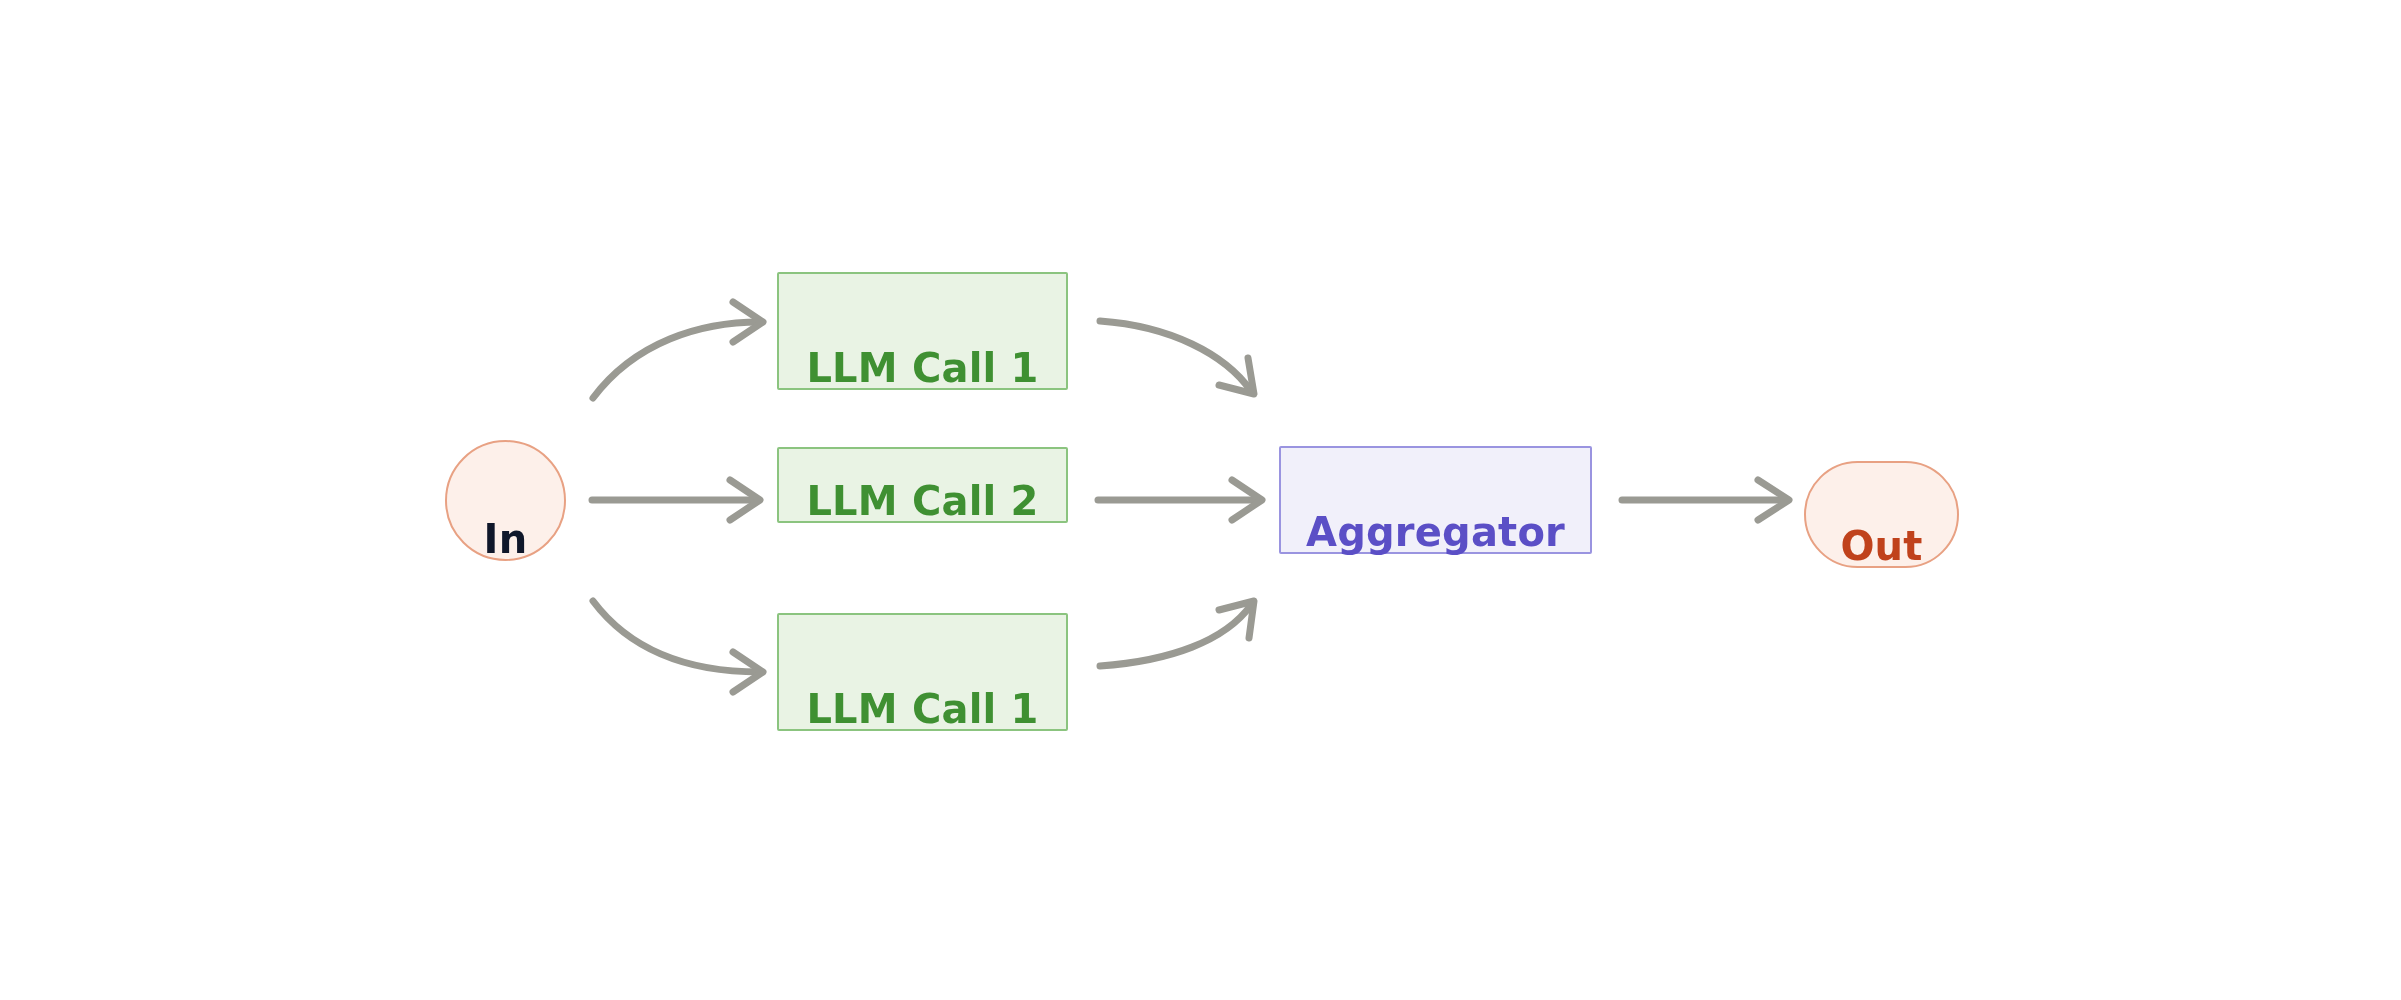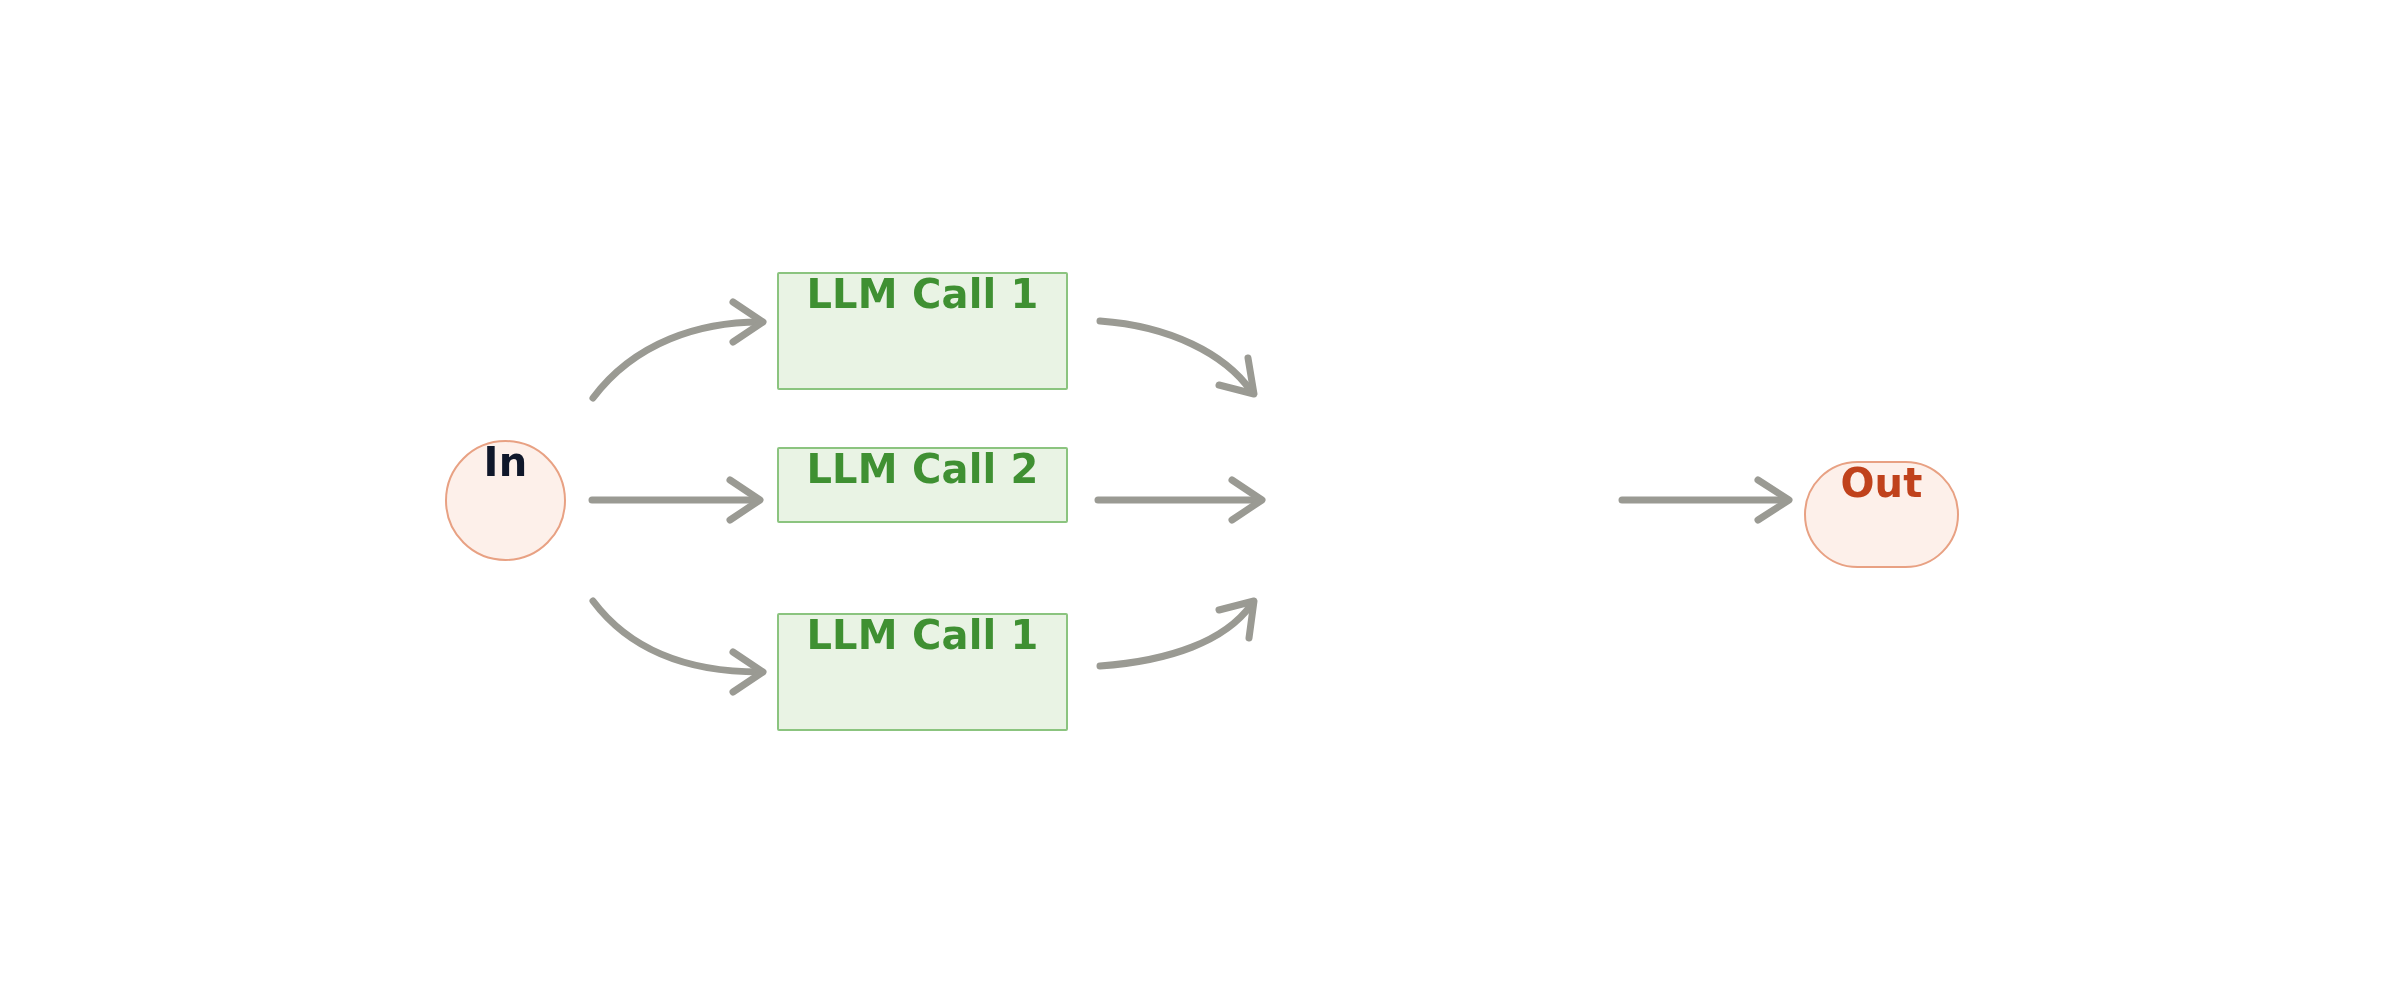--- a/index.html
+++ b/index.html
@@ -23,21 +23,21 @@
   #edges {
     position: absolute;
     left: 0;
     top: 0;
     width: 2401px;
     height: 1000px;
   }
   .node {
     position: absolute;
     display: flex;
-    align-items: flex-start;
+    align-items: flex-end;
     justify-content: center;
     box-sizing: border-box;
     text-align: center;
     line-height: 1;
     white-space: nowrap;
   }
   .node-label {
     display: block;
     font-weight: 700;
     letter-spacing: 0.2px;
@@ -159,18 +159,21 @@
   </div>
 
   <div class="node proc" id="node-llm2">
     <span class="node-label">LLM Call 2</span>
   </div>
 
   <div class="node proc" id="node-llm3">
     <span class="node-label">LLM Call 1</span>
   </div>
 
+  <div class="node" id="node-aggregator">
+    <span class="node-label">Aggregator</span>
+  </div>
 
   <div class="node" id="node-out">
     <span class="node-label">Out</span>
   </div>
 
 </div>
 
 </body></html>

